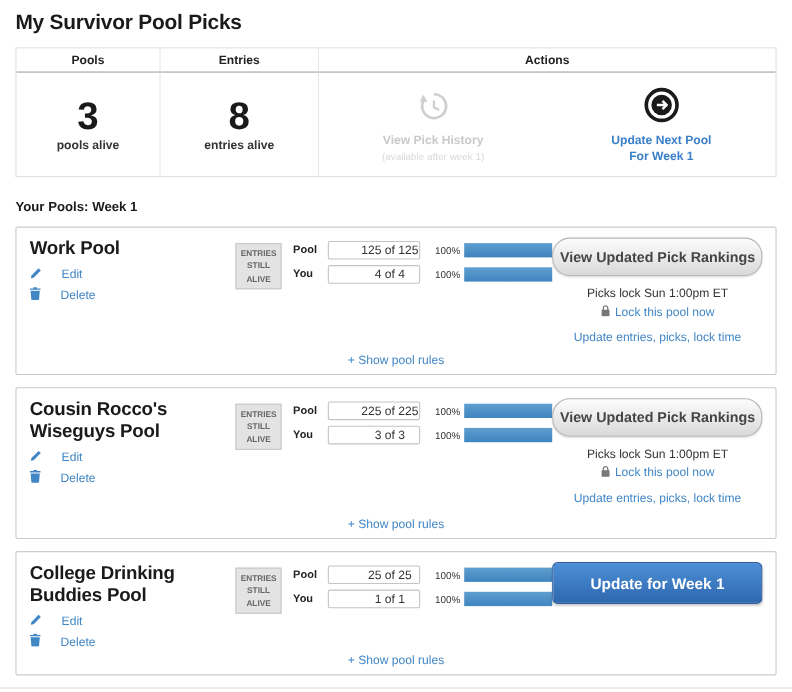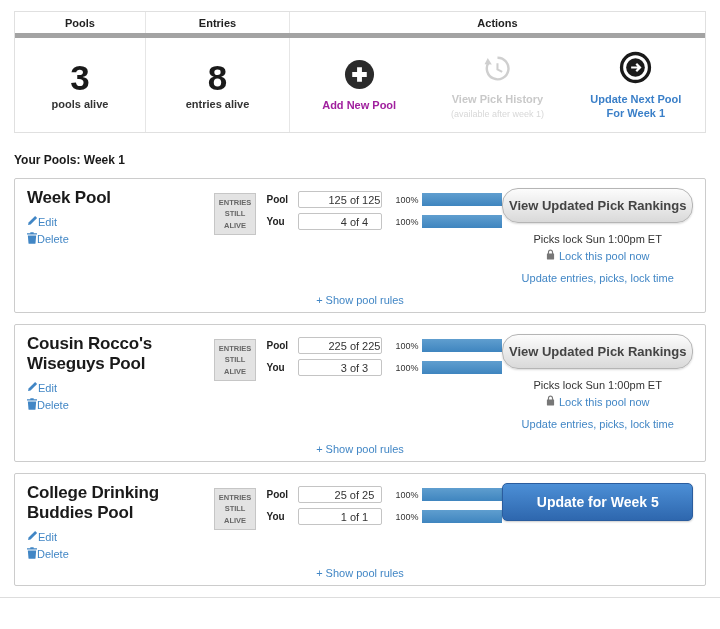--- a/index.html
+++ b/index.html
@@ -4,21 +4,21 @@
 <style>
   * { box-sizing: border-box; margin: 0; padding: 0; }
   html, body { width: 720px; background: #fff; }
   body { height: 629px; font-family: "Liberation Sans", sans-serif; color: #222; overflow: hidden; }
   .page { padding: 0 14px; }
 
   .page-title { padding-top: 10px; font-size: 19px; font-weight: bold; color: #1a1a1a; letter-spacing: -0.2px; }
 
   
   .summary { margin-top: 11px; border: 1px solid #e0e0e0; }
-  .sum-header { display: flex; border-bottom: 5px solid #a3a3a3; }
+  .sum-header { display: flex; border-bottom: 1px solid #a3a3a3; }
   .sum-hcell { padding: 5px 0 4px; font-size: 11px; font-weight: bold; text-align: center; color: #222; }
   .sum-body { display: flex; height: 94px; }
   .col-pools { width: 131px; border-right: 1px solid #e6e6e6; }
   .col-entries { width: 144px; border-right: 1px solid #e6e6e6; }
   .col-actions { flex: 1; }
   .stat-cell { display: flex; flex-direction: column; align-items: center; justify-content: center; }
   .big-num { font-size: 35px; font-weight: bold; color: #1a1a1a; line-height: 1; }
   .num-label { font-size: 11px; font-weight: bold; color: #333; margin-top: 3px; }
   .actions-cell { display: flex; }
   .action-item { flex: 1; display: flex; flex-direction: column; align-items: center; justify-content: center; cursor: pointer; padding-top: 2px; }
@@ -32,21 +32,21 @@
 
   
   .pool-card { position: relative; border: 1px solid #ccc; border-radius: 2px; margin-top: 11px; padding: 9px 12px 6px; background: #fff; }
   .card-h135 { height: 135px; }
   .card-h133 { height: 138px; }
   .card-h113 { height: 113px; }
   .card-main { display: flex; align-items: flex-start; }
   .pool-left { width: 192px; }
   .pool-name { font-size: 17px; font-weight: bold; color: #1a1a1a; line-height: 1.18; letter-spacing: -0.2px; }
   .pool-links { margin-top: 7px; }
-  .pool-link { display: flex; align-items: center; gap: 0; font-size: 11px; color: #4186c5; margin-top: 4px; cursor: pointer; text-decoration: none; }
+  .pool-link { display: flex; align-items: center; gap: 18px; font-size: 11px; color: #4186c5; margin-top: 4px; cursor: pointer; text-decoration: none; }
   .alive-badge { width: 44px; margin-top: 5px; background: #e3e3e3; border: 1px solid #c6c6c6; font-size: 7.5px; font-weight: bold; color: #666; text-align: center; line-height: 1.5; padding: 3px 0; }
   .stats { margin-left: 10px; margin-top: 3px; }
   .stat-row { display: flex; align-items: center; margin-bottom: 5px; }
   .stat-label { width: 32px; font-size: 10px; font-weight: bold; color: #222; }
   .stat-box { width: 84px; height: 17px; border: 1px solid #c4c4c4; border-radius: 2px; background: #fff; font-size: 11px; color: #333; display: flex; align-items: center; justify-content: center; padding-left: 28px; }
   .stat-pct { font-size: 9px; color: #333; margin-left: 13px; width: 27px; }
   .stat-bar { width: 80px; height: 13px; background: linear-gradient(180deg, #5f9ecf, #3f85bf); }
   .right-col { margin-left: auto; width: 196px; text-align: center; }
   .btn { display: block; width: 100%; cursor: pointer; font-family: "Liberation Sans", sans-serif; }
   .btn-gray { padding: 9px 2px; background: linear-gradient(180deg, #fcfcfc, #d9d9d9); border: 1px solid #b5b5b5; border-radius: 16px; font-size: 13px; font-weight: bold; color: #444; box-shadow: 0 1px 2px rgba(0,0,0,0.15); }
@@ -57,46 +57,38 @@
   .blue-link { color: #4186c5; cursor: pointer; text-decoration: none; }
   .rules-row { position: absolute; left: 0; right: 0; bottom: 6px; text-align: center; font-size: 11px; }
 
   .bottom-divider { margin-top: 11px; border-top: 1px solid #ddd; width: 720px; }
 </style>
 </head>
 <body>
 
 <div class="page">
 
+  <div class="page-title">My Survivor Pool Picks</div>
 
   <div class="summary">
     <div class="sum-header">
       <div class="sum-hcell col-pools">Pools</div>
       <div class="sum-hcell col-entries">Entries</div>
       <div class="sum-hcell col-actions">Actions</div>
     </div>
     <div class="sum-body">
       <div class="stat-cell col-pools">
         <div class="big-num">3</div>
         <div class="num-label">pools alive</div>
       </div>
       <div class="stat-cell col-entries">
         <div class="big-num">8</div>
         <div class="num-label">entries alive</div>
       </div>
       <div class="actions-cell col-actions">
-        <div class="action-item">
-          <span>
-            <svg width="31" height="31" viewBox="0 0 32 32">
-                <circle cx="16" cy="16" r="15" fill="#2b2b2b"></circle>
-                <path d="M16 8.5v15M8.5 16h15" stroke="#fff" stroke-width="5"></path>
-              </svg>
-          </span>
-          <span class="action-label lbl-purple">Add New Pool</span>
-        </div>
         <div class="action-item">
           <span>
             <svg width="32" height="31" viewBox="0 0 34 32">
               <path d="M8.2 9.5 A 11.5 11.5 0 1 0 17.5 4.5" fill="none" stroke="#cfcfcf" stroke-width="2.6"></path>
               <path d="M3.8 11.5 L 11.5 11.8 L 7.2 4.9 Z" fill="#cfcfcf"></path>
               <path d="M17.5 10.5 v6.5 l5 2.6" fill="none" stroke="#cfcfcf" stroke-width="2.2"></path>
             </svg>
           </span>
           <span class="action-label lbl-gray">View Pick History</span>
           <span class="action-note">(available after week 1)</span>
@@ -113,21 +105,21 @@
         </div>
       </div>
     </div>
   </div>
 
   <div class="section-heading">Your Pools: Week 1</div>
 
   <div class="pool-card card-h135">
     <div class="card-main">
       <div class="pool-left">
-        <div class="pool-name">Week Pool</div>
+        <div class="pool-name">Work Pool</div>
         <div class="pool-links">
           <a class="pool-link">
             <span><svg width="11" height="11" viewBox="0 0 16 16">
                   <path d="M11.8 1.3l2.9 2.9-9.5 9.5-3.7.8.8-3.7z" fill="#4186c5"></path>
                 </svg></span>
             <span>Edit</span>
           </a>
           <a class="pool-link">
             <span><svg width="10" height="12" viewBox="0 0 12 14">
                   <path fill="#4186c5" d="M4 0h4v1.3h4v1.5H0V1.3h4V0zM1 3.9h10l-.8 9.3c0 .5-.4.8-.9.8H2.7c-.5 0-.9-.3-.9-.8L1 3.9z"></path>
@@ -263,21 +255,21 @@
           <span class="stat-bar"></span>
         </div>
         <div class="stat-row">
           <span class="stat-label">You</span>
           <span class="stat-box">1 of 1</span>
           <span class="stat-pct">100%</span>
           <span class="stat-bar"></span>
         </div>
       </div>
       <div class="right-col">
-        <button class="btn btn-blue">Update for Week 5</button>
+        <button class="btn btn-blue">Update for Week 1</button>
       </div>
     </div>
     <div class="rules-row">
       <a class="blue-link">+ Show pool rules</a>
     </div>
   </div>
 
 </div>
 
 <div class="bottom-divider"></div>

